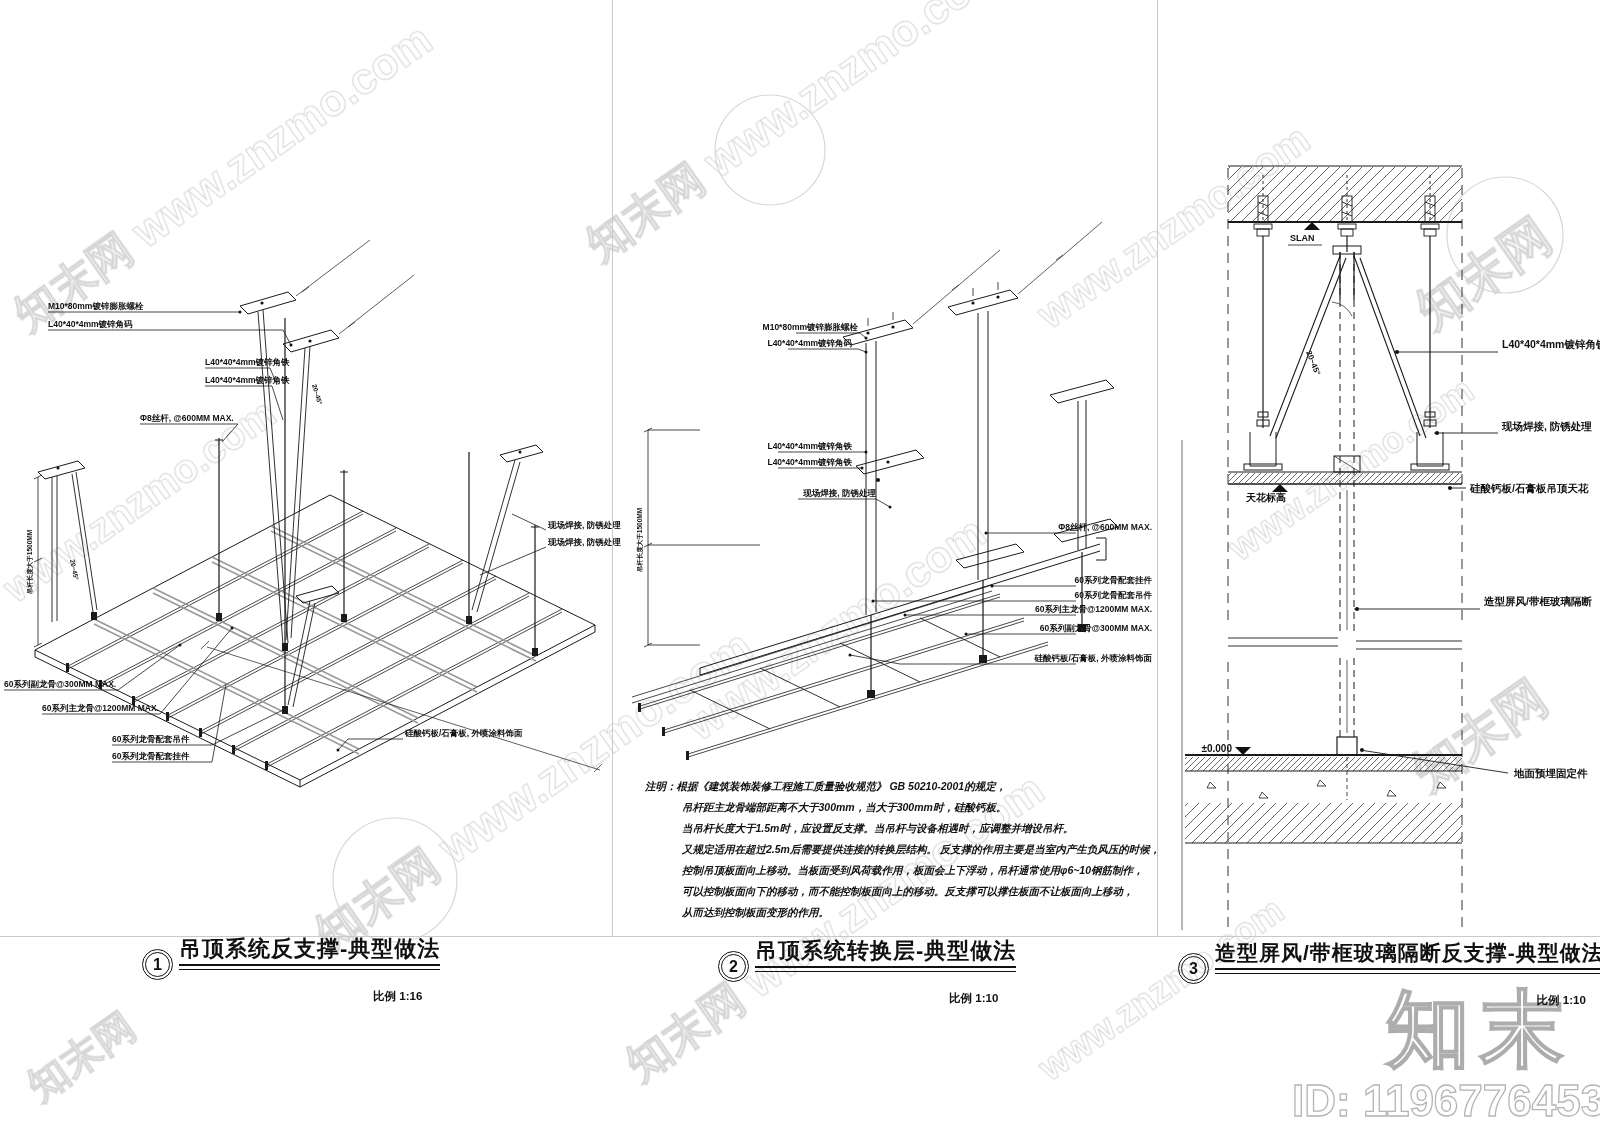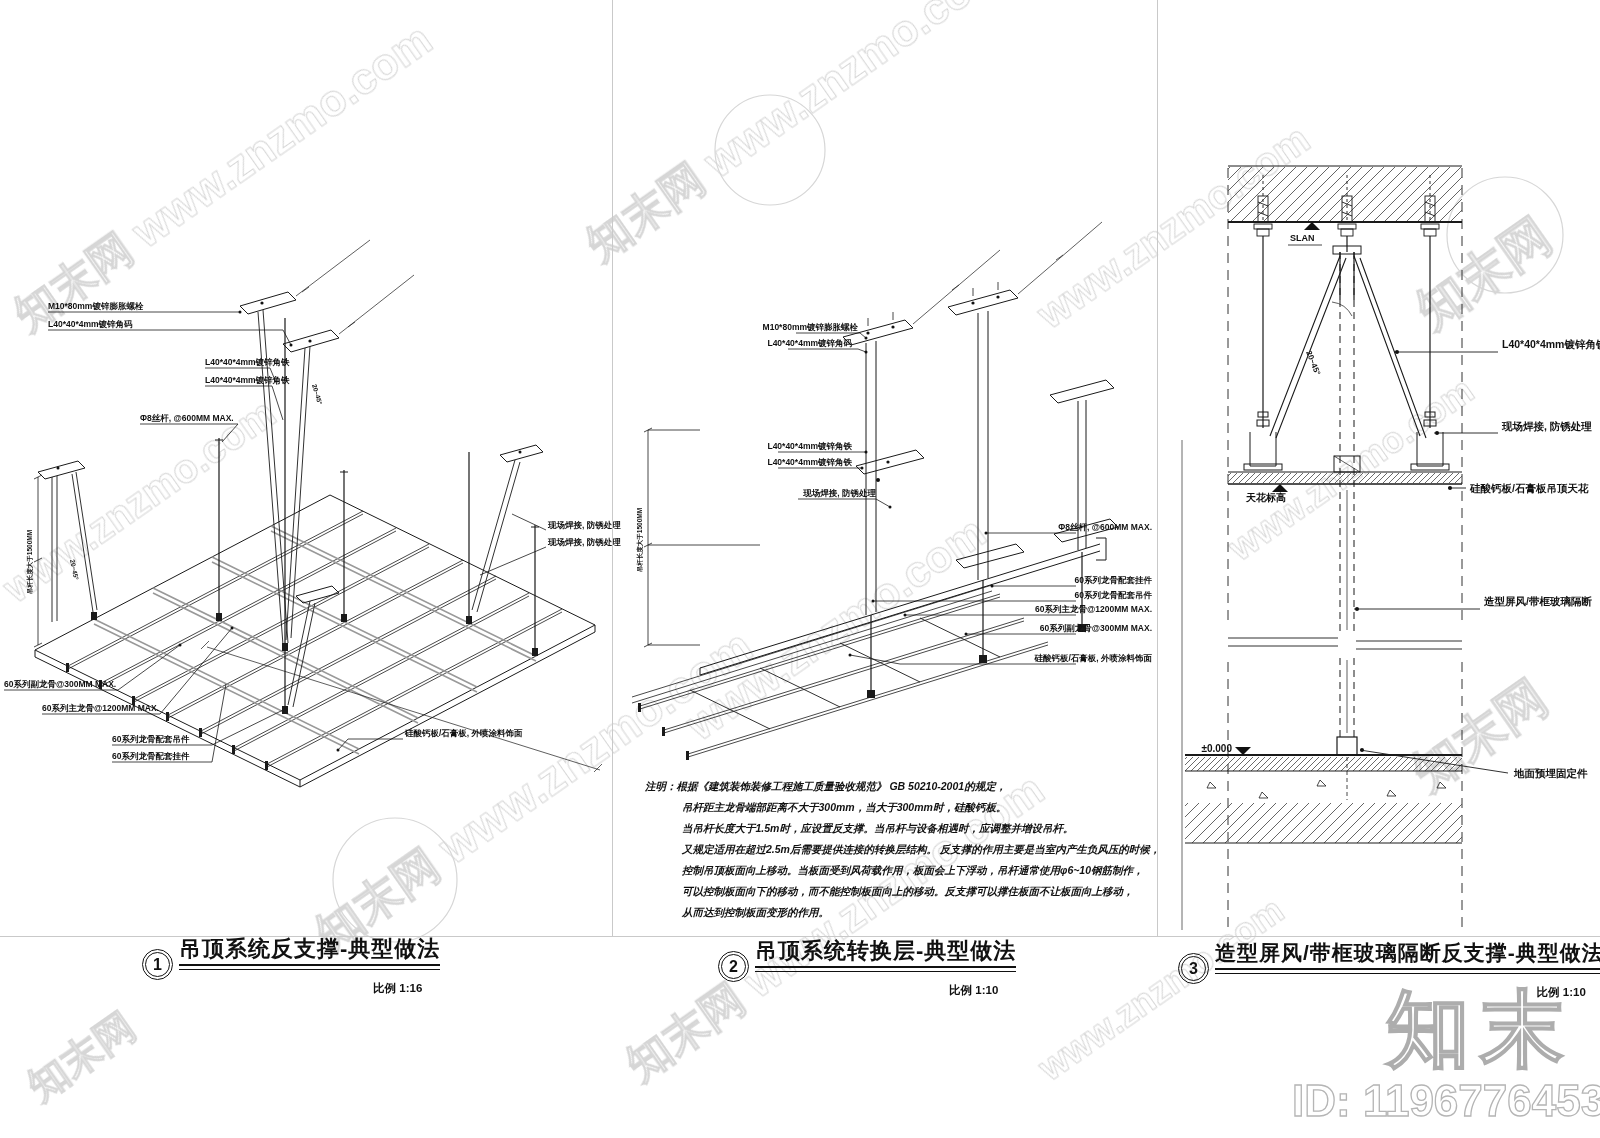--- a/index.html
+++ b/index.html
@@ -9,21 +9,21 @@
   .sep-v{position:absolute;top:0;width:1px;background:#c9c9c9;height:936px;}
   .sep-h{position:absolute;left:0;top:936px;width:1600px;height:1px;background:#c9c9c9;}
   .titleblock{position:absolute;display:flex;align-items:flex-start;gap:6px;}
   .tcircle{width:29px;height:29px;border:1.6px solid #111;border-radius:50%;
            display:flex;align-items:center;justify-content:center;margin-top:13px;flex:0 0 auto;}
   .tcircle .inner{width:23px;height:23px;border:1.4px solid #111;border-radius:50%;
            display:flex;align-items:center;justify-content:center;font-size:16px;font-weight:700;}
   .tcol{display:flex;flex-direction:column;}
   .ttext{font-size:22px;font-weight:700;letter-spacing:1px;white-space:nowrap;line-height:26px;}
   .trule{height:3px;border-top:2.2px solid #111;border-bottom:1.8px solid #111;margin-top:2px;}
-  .tscale{font-size:11.5px;font-weight:700;text-align:right;padding-right:18px;margin-top:11px;}
+  .tscale{font-size:11.5px;font-weight:700;text-align:right;padding-right:18px;margin-top:19px;}
   #notes{position:absolute;left:645px;top:776px;width:545px;font-size:10.5px;font-weight:600;
          line-height:21px;color:#111;}
   #notes .nline{padding-left:37px;font-style:italic;}
   #notes .first{padding-left:0;}
   #notes .prefix{font-weight:700;}
 </style>
 </head>
 <body>
 
 <div id="stage">

